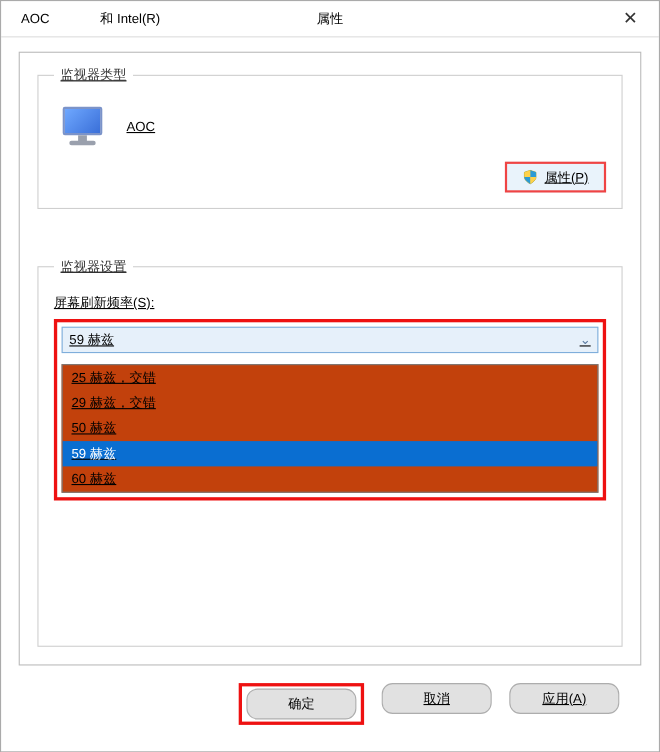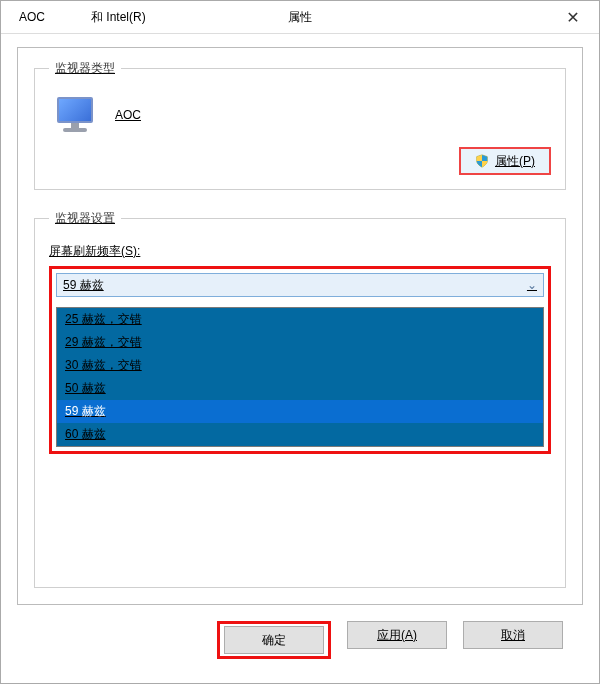--- a/index.html
+++ b/index.html
@@ -7,44 +7,44 @@
     .window { width: 600px; height: 684px; border: 1px solid #aaa; background: #fff; display: flex; flex-direction: column; text-decoration: underline; }
     .titlebar { height: 32px; display: flex; align-items: center; padding: 0 10px; position: relative; }
     .titlebar .title-left { position: absolute; left: 18px; }
     .titlebar .title-mid { position: absolute; left: 90px; }
     .titlebar .title-center { position: absolute; left: 50%; transform: translateX(-50%); }
     .titlebar .close { position: absolute; right: 6px; top: 2px; width: 40px; height: 28px; display: flex; align-items: center; justify-content: center; font-size: 16px; color: #333; cursor: pointer; }
     .content { flex: 1; padding: 14px 16px 8px 16px; border-top: 1px solid #ddd; display: flex; flex-direction: column; }
     .tabs { display: flex; }
     .tab { padding: 4px 10px; border: 1px solid #bbb; background: #f4f4f4; margin-right: -1px; cursor: pointer; position: relative; }
     .tab.active { background: #fff; border-bottom: 1px solid #fff; z-index: 2; }
-    .tabpage { border: 1px solid #bbb; margin-top: -1px; flex: 1; padding: 12px 16px 16px 16px; position: relative; background: #fff; display: flex; flex-direction: column; }
+    .tabpage { border: 1px solid #bbb; margin-top: -1px; flex: 1; padding: 12px 16px 16px 16px; position: relative; background: #fff; display: flex; flex-direction: column; gap: 24px; }
     fieldset { border: 1px solid #cfcfcf; padding: 12px 14px 14px 14px; }
     legend { padding: 0 6px; color: #333; }
     .fs-type { display: flex; flex-direction: column; }
     .type-row { display: flex; align-items: center; gap: 16px; padding: 4px 0 0 4px; }
     .monitor-icon { width: 46px; height: 44px; position: relative; }
     .monitor-icon .screen { position: absolute; left: 4px; top: 4px; width: 36px; height: 26px; background: linear-gradient(135deg, #6fa8ff, #3a6fd8); border: 2px solid #7b93c9; border-radius: 2px; }
     .monitor-icon .stand { position: absolute; left: 18px; top: 30px; width: 8px; height: 6px; background: #9aa0ad; }
     .monitor-icon .base { position: absolute; left: 10px; top: 35px; width: 24px; height: 4px; background: #9aa0ad; border-radius: 2px; }
     .props-btn-row { display: flex; justify-content: flex-end; margin-top: 10px; }
     .btn { display: inline-flex; align-items: center; justify-content: center; gap: 6px; padding: 5px 14px; min-width: 92px; height: 28px; background: #e1e1e1; border: 1px solid #adadad; cursor: pointer; }
     .btn.blue { border: 2px solid #ef4444; background: #e9f3fb; }
     .shield { width: 14px; height: 14px; }
     .fs-settings { margin-top: 20px; flex: 1; }
     .label { margin: 4px 0 6px 0; }
     .select { display: flex; align-items: center; justify-content: space-between; border: 1px solid #7faedb; background: #e6f0fa; height: 24px; padding: 0 6px; cursor: pointer; }
     .select .arrow { color: #5a7aa0; }
-    .listbox { border: 1px solid #7a7a7a; background: #0369a1; margin-top: 10px; }
+    .listbox { border: 1px solid #7a7a7a; background: #c2410c; margin-top: 10px; }
     .option { padding: 3px 8px; cursor: pointer; }
     .option.selected { background: #0a6ed1; color: #fff; }
     .red-box { border: 3px solid #e11; padding: 4px; }
     .red-box.outer { margin-top: 6px; }
     .footer { display: flex; justify-content: flex-end; gap: 16px; padding: 16px 20px; }
-    .footer .btn { min-width: 100px; }
+    .footer .btn { min-width: 100px; border-radius: 10px; }
     .ok-wrap { border: 3px solid #e11; padding: 2px 4px; }
   </style>
 </head>
 <body>
 
 <div class="window">
   <div class="titlebar">
     <span class="title-left">AOC</span>
     <span class="title-mid">和 Intel(R)</span>
     <span class="title-center">属性</span>
@@ -82,30 +82,29 @@
         <div class="label">屏幕刷新频率(S):</div>
 
         <div class="red-box outer">
           <div class="select">
             <span>59 赫兹</span>
             <span class="arrow">⌄</span>
           </div>
           <div class="listbox">
             <div class="option">25 赫兹，交错</div>
             <div class="option">29 赫兹，交错</div>
-            <div class="option">30 赫兹，交错</div>
             <div class="option">50 赫兹</div>
             <div class="option selected">59 赫兹</div>
             <div class="option">60 赫兹</div>
           </div>
         </div>
       </fieldset>
 
     </div>
     <div class="footer">
       <div class="ok-wrap">
         <div class="btn">确定</div>
       </div>
+      <div class="btn">取消</div>
       <div class="btn">应用(A)</div>
-      <div class="btn">取消</div>
     </div>
   </div>
 </div>
 
 </body></html>

